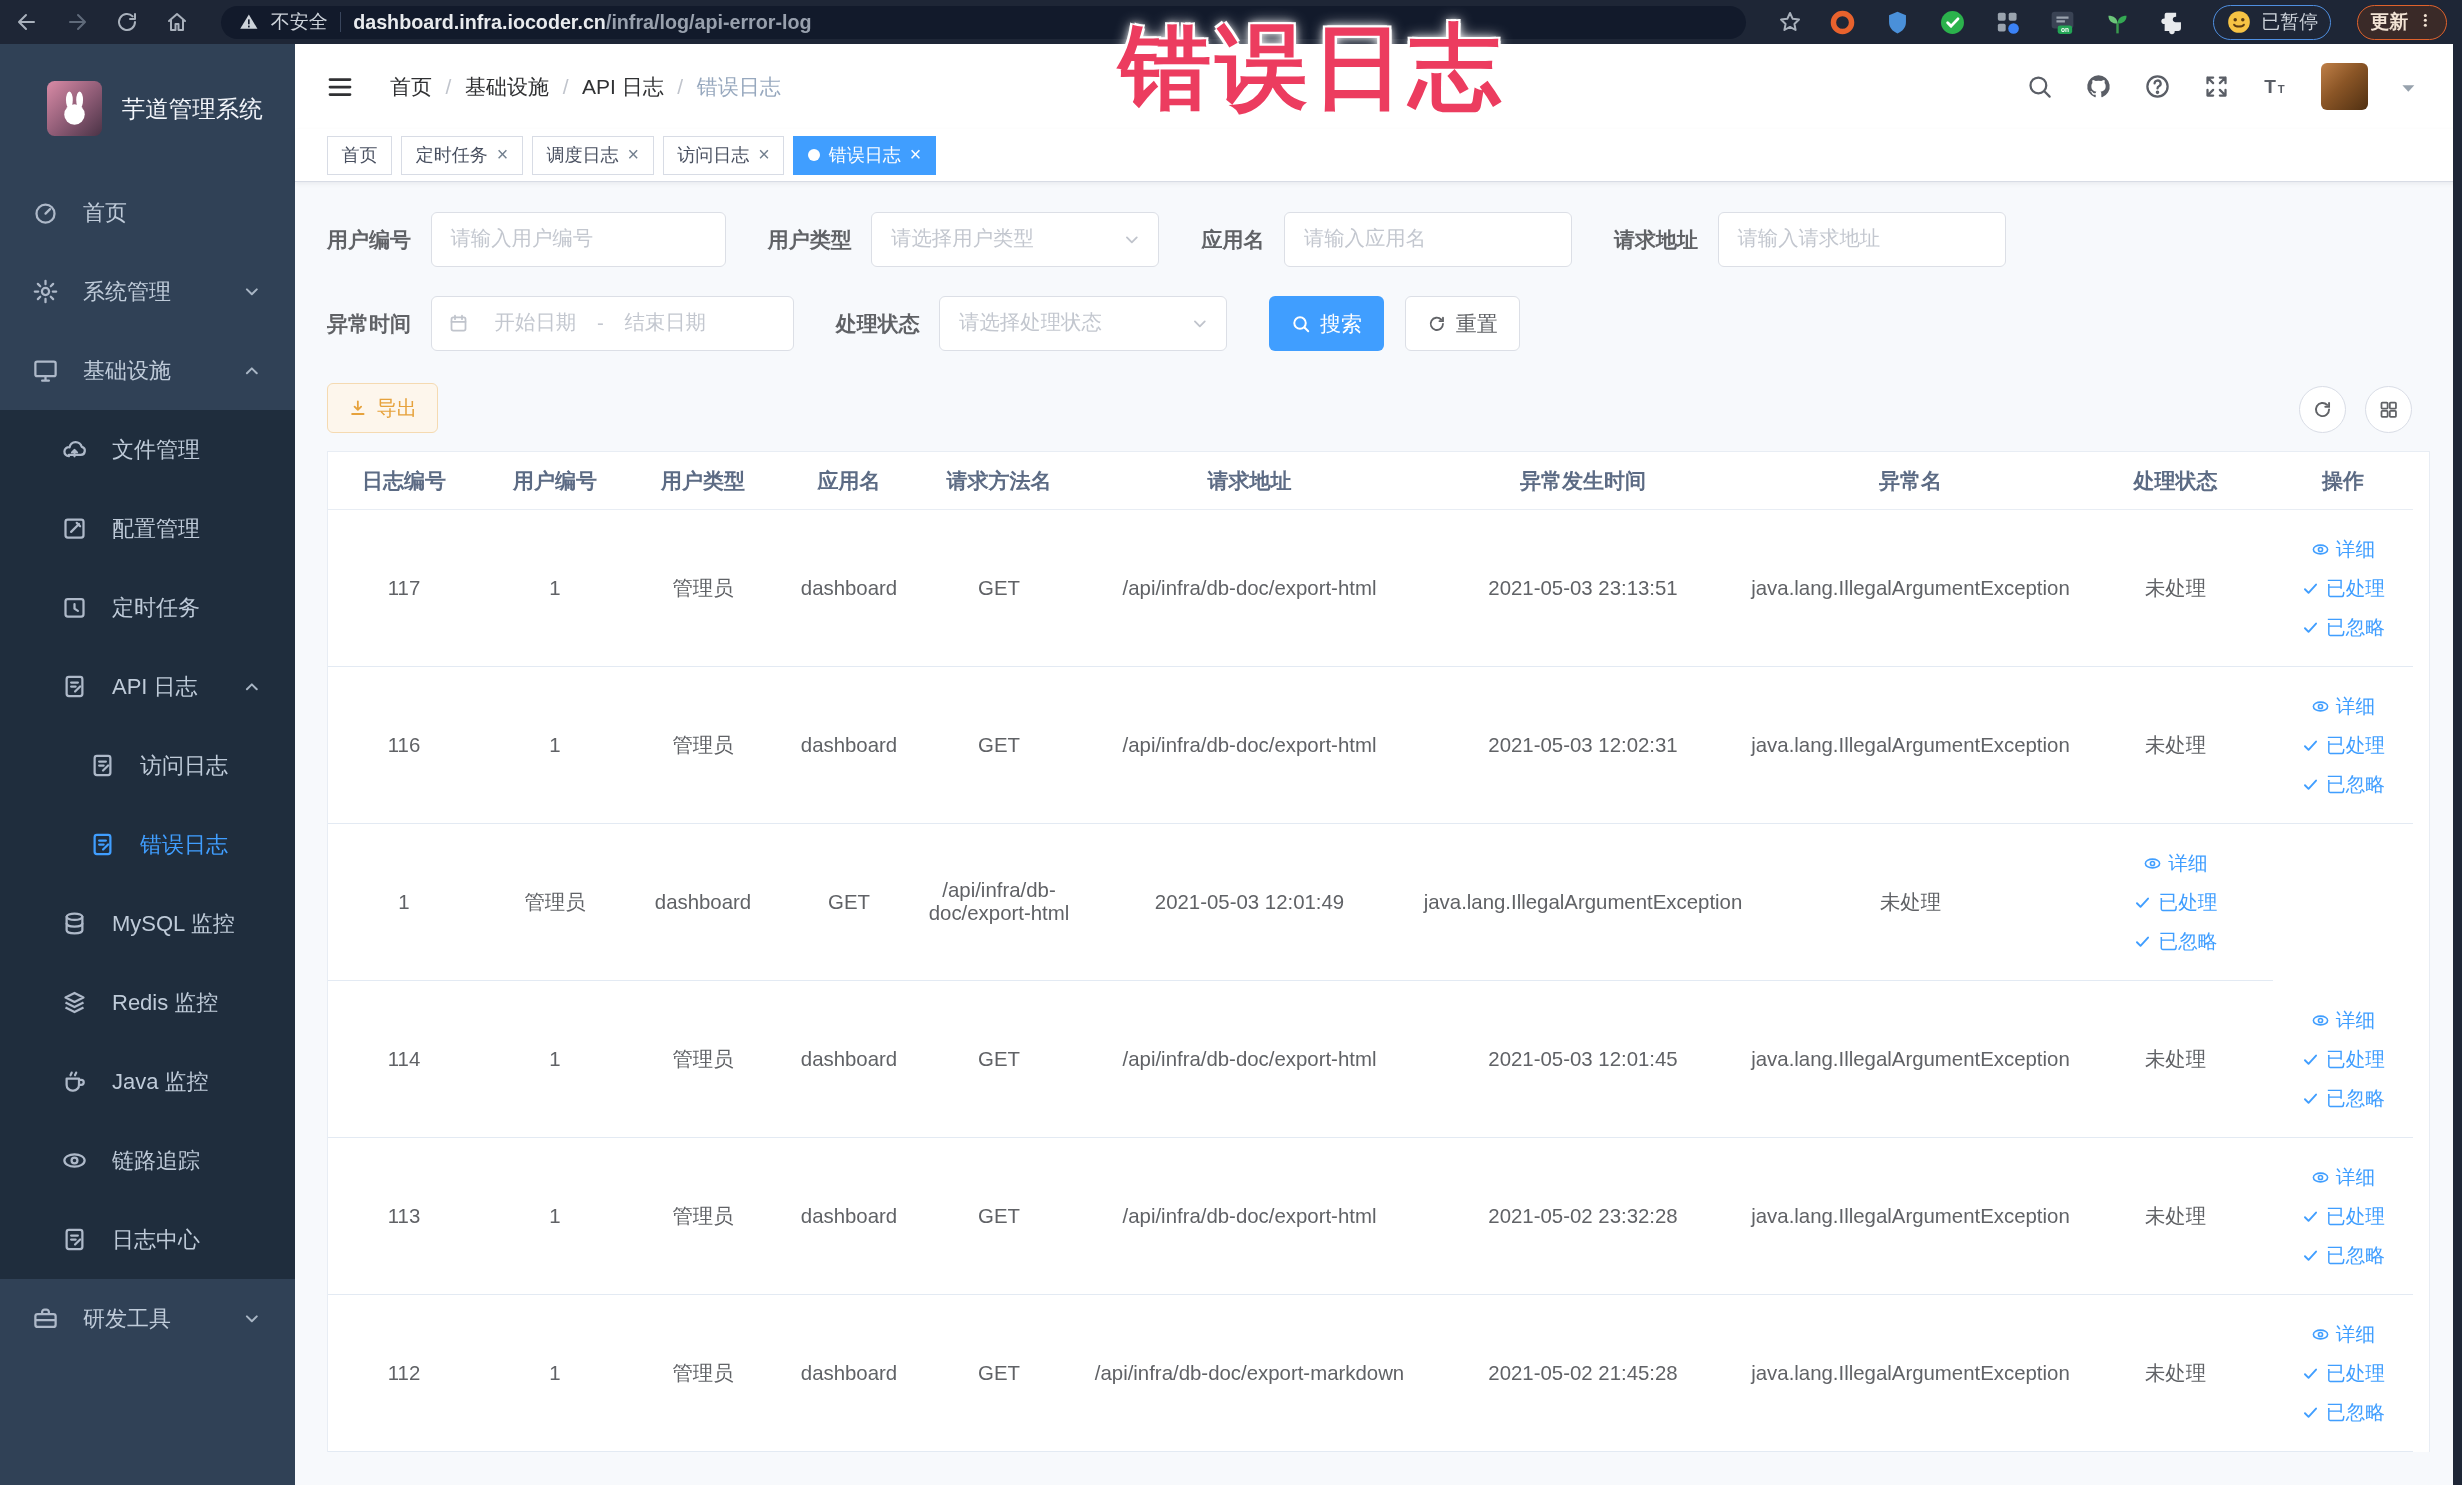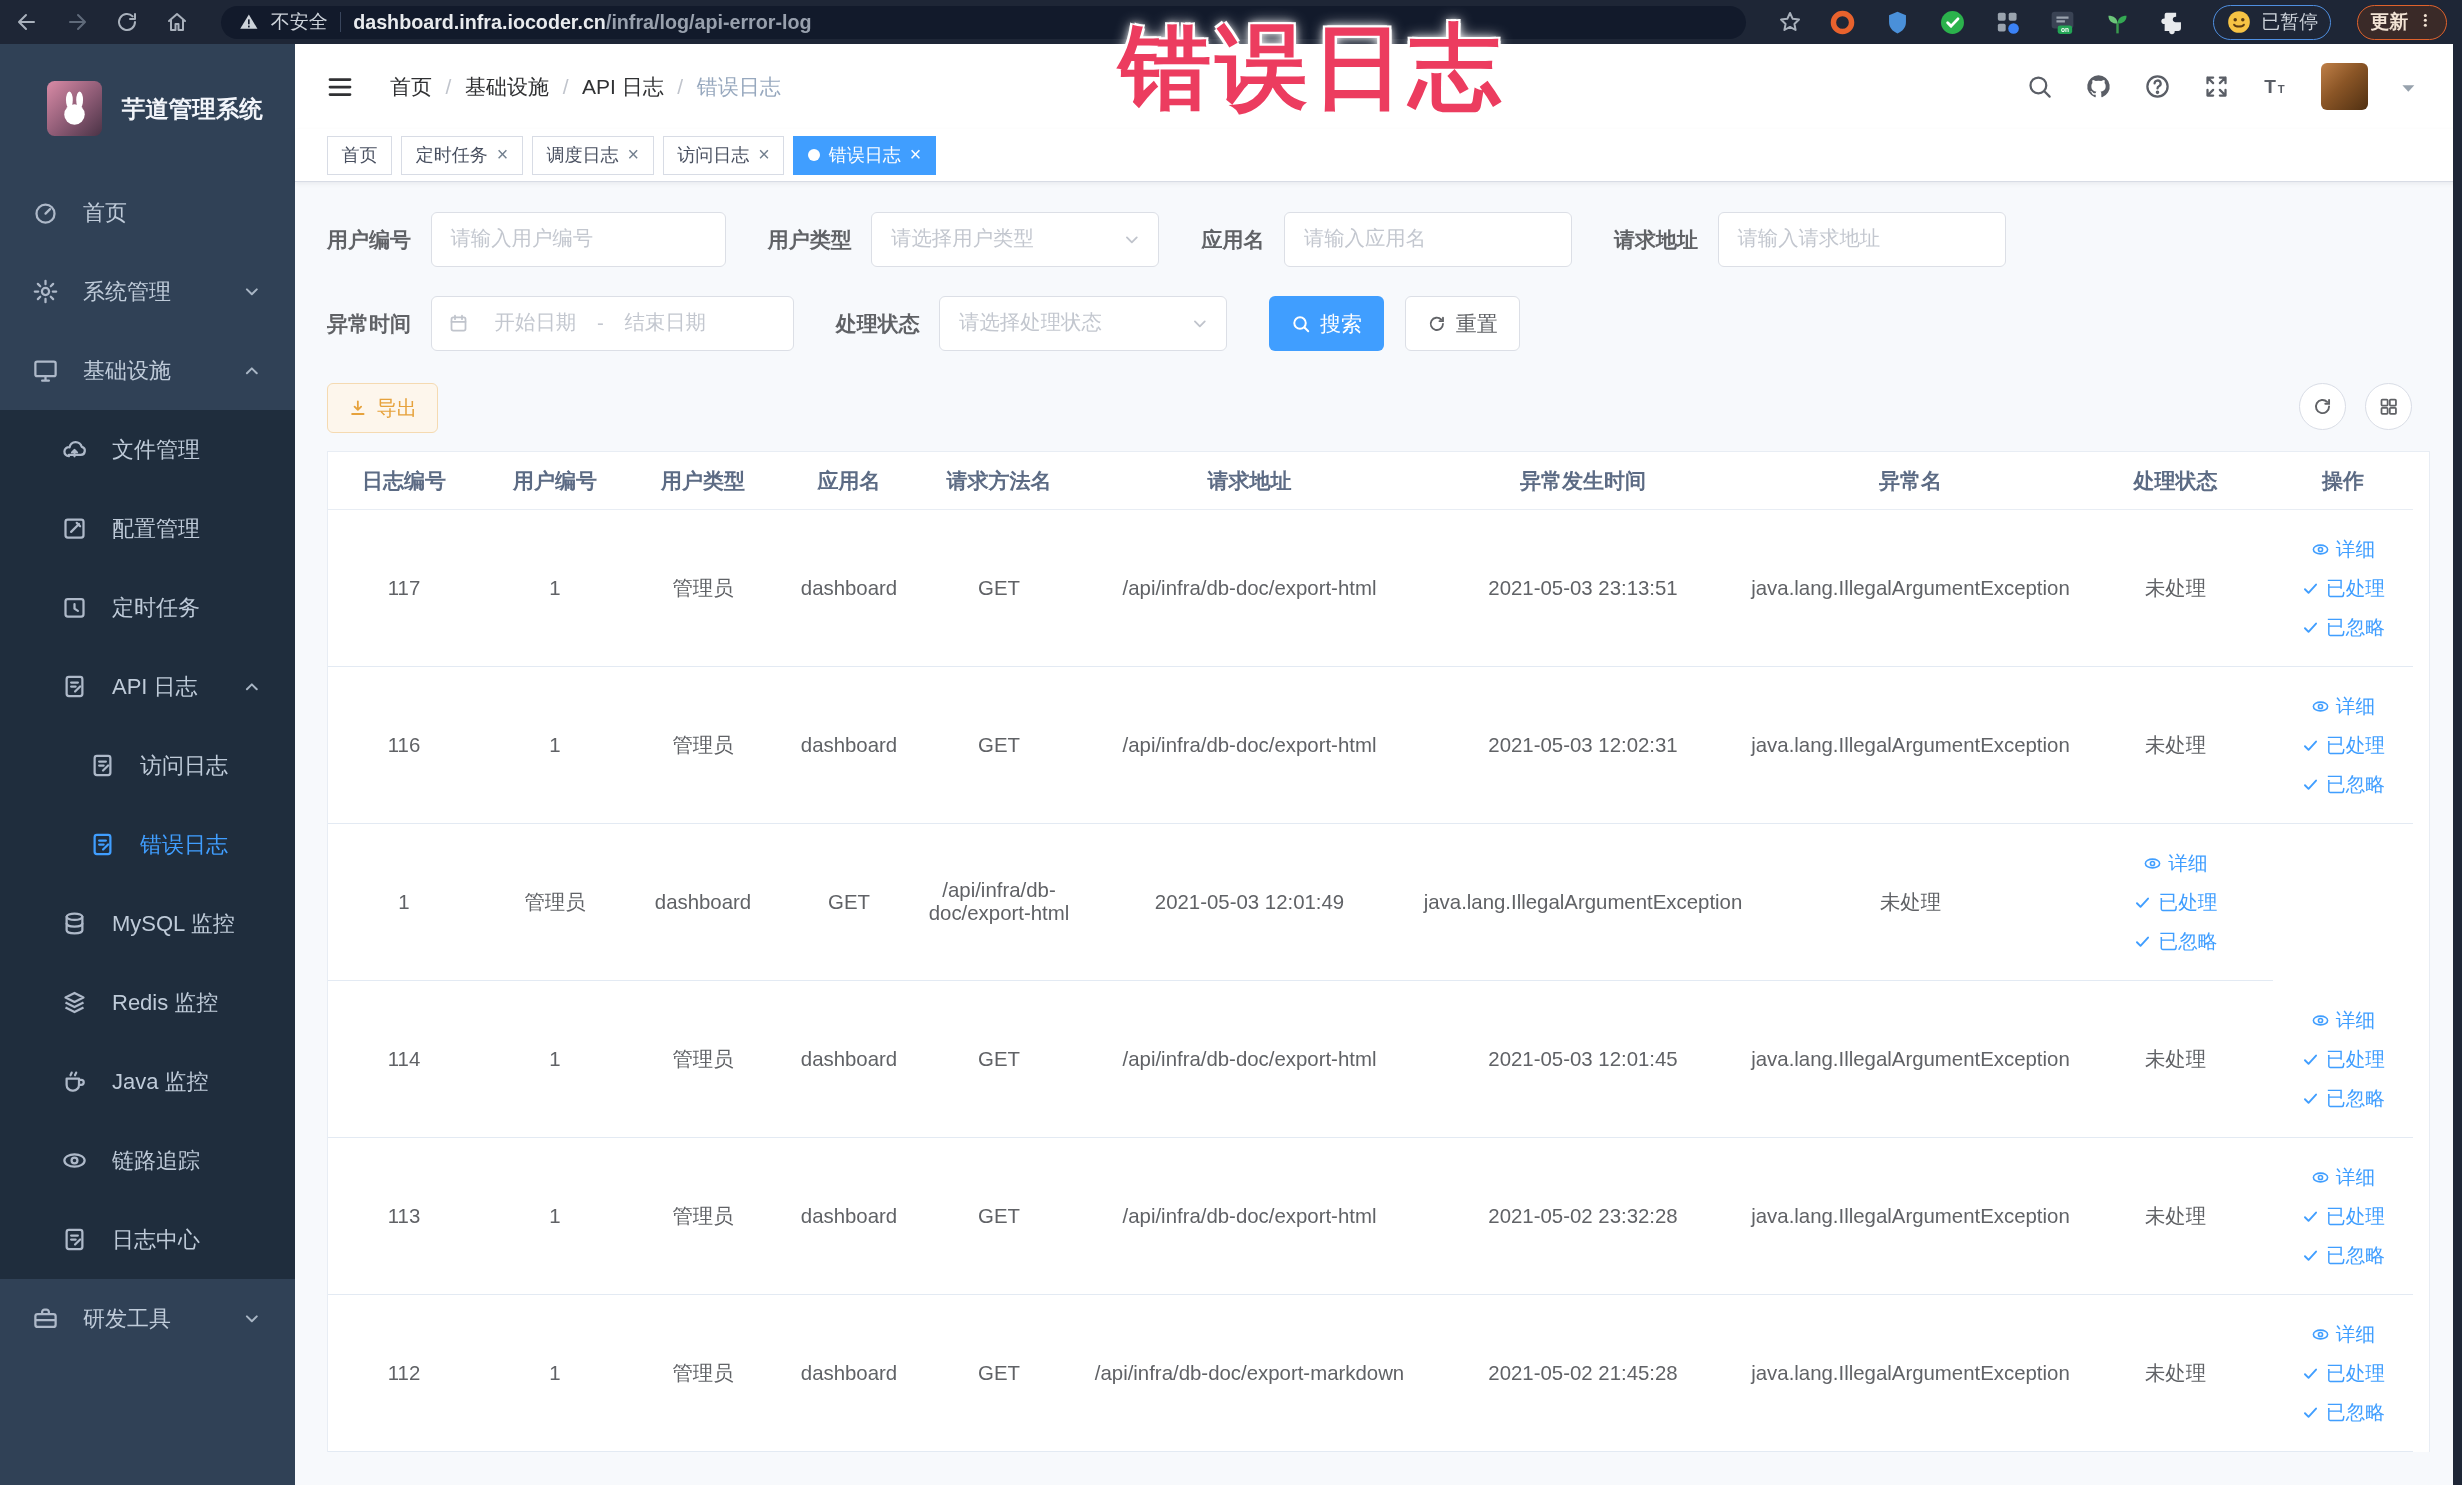--- a/index.html
+++ b/index.html
@@ -34,21 +34,21 @@
   .kebab{width:16.7px;height:19.7px;color:#f2e3d4}
 
   
   .app{display:flex;height:1442px}
 
   
   .sidebar{width:295px;background:var(--sidebar-bg);flex:none;overflow:hidden}
   .logo-row{height:129px;display:flex;align-items:center;padding-left:47px;gap:19.7px}
   .logo{width:55px;height:55px;border-radius:7.6px;background:linear-gradient(135deg,#d98ba6,#8c5a74 55%,#4a3346);flex:none;display:flex;align-items:center;justify-content:center}
   .logo svg{width:41px;height:41px}
-  .app-title{color:#f2f5fa;font-size:23.5px;font-weight:700;white-space:nowrap}
+  .app-title{color:#f2f5fa;font-size:23.5px;font-weight:400;white-space:nowrap}
   .mi{height:79px;display:flex;align-items:center;color:#bfcbd9;font-size:22px;cursor:pointer;white-space:nowrap}
   .mi .micon{width:27px;height:27px;margin-right:24px;flex:none;color:#aeb9c9}
   .mi .chev{margin-left:auto;margin-right:33px;width:19.7px;height:19.7px;color:#a9b6c5;flex:none}
   .mi.top{padding-left:32px}
   .mi.sub{padding-left:61px}
   .mi.sub2{padding-left:89px}
   .submenu{background:var(--submenu-bg)}
   .mi.active{color:var(--accent)}
   .mi.active .micon{color:var(--accent)}
 
@@ -92,21 +92,21 @@
   .sel-chev{margin-left:6px;width:19.7px;height:19.7px;color:#c0c4cc;flex:none}
   .cal-ic{width:21px;height:21px;color:#c0c4cc;margin-right:9px;flex:none}
   .range-sep{color:#c3c7cf;font-size:20.4px;padding:0 4.5px}
   .datebox input{text-align:center;width:114px}
   .btn{height:55px;border-radius:6px;font-size:21px;display:flex;align-items:center;gap:9px;padding:0 21px;border:1.5px solid transparent;cursor:pointer;white-space:nowrap;font-family:inherit}
   .btn svg{width:19.7px;height:19.7px}
   .btn-primary{background:var(--accent);color:#fff}
   .btn-plain{background:#fff;border-color:#dcdfe6;color:#606266;margin-left:21px}
 
   
-  .toolbar-row{margin-top:32px;padding:0 33px 0 32px;display:flex;align-items:flex-start;justify-content:space-between}
+  .toolbar-row{margin-top:32px;padding:0 33px 0 32px;display:flex;align-items:flex-end;justify-content:space-between}
   .btn-export{height:50px;border-radius:6px;display:flex;align-items:center;gap:9px;padding:0 19.7px;font-size:20.4px;cursor:pointer;
     background:var(--warning-bg,#fdf6ec);border:1.5px solid var(--warning-border,#f5dab1);color:var(--warning-text,#e6a23c);font-family:inherit}
   .btn-export svg{width:19.7px;height:19.7px}
   .circles{display:flex;gap:19.7px;margin-right:16.7px}
   .circle-btn{width:47px;height:47px;border-radius:50%;border:1.5px solid #d9dde6;background:#fff;display:flex;align-items:center;justify-content:center;color:#606266;cursor:pointer}
   .circle-btn svg{width:21px;height:21px}
 
   
   .table-card{margin:18px 32px 0;background:#fff;border:1.5px solid #e8edf4;border-bottom:none}
   .thead,.tr{display:grid;grid-template-columns:152px 150px 146px 146px 154px 347px 320px 335px 195px 140px}

